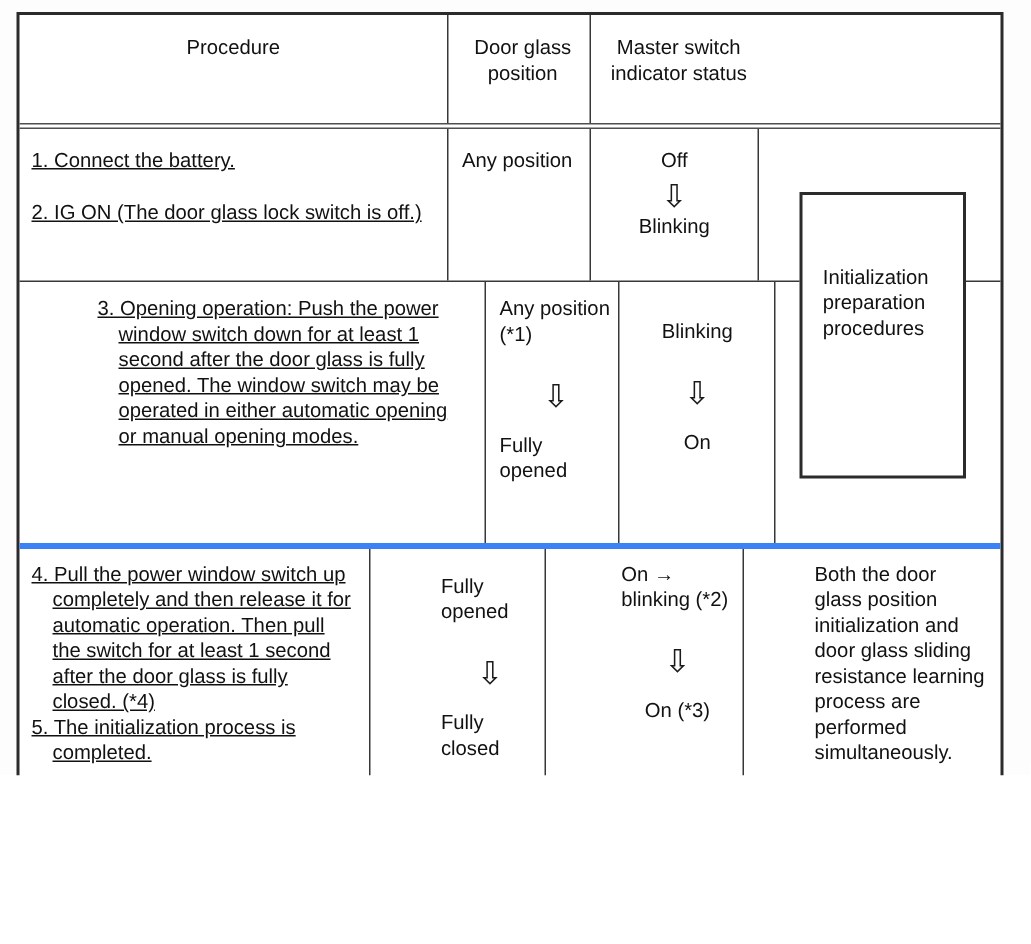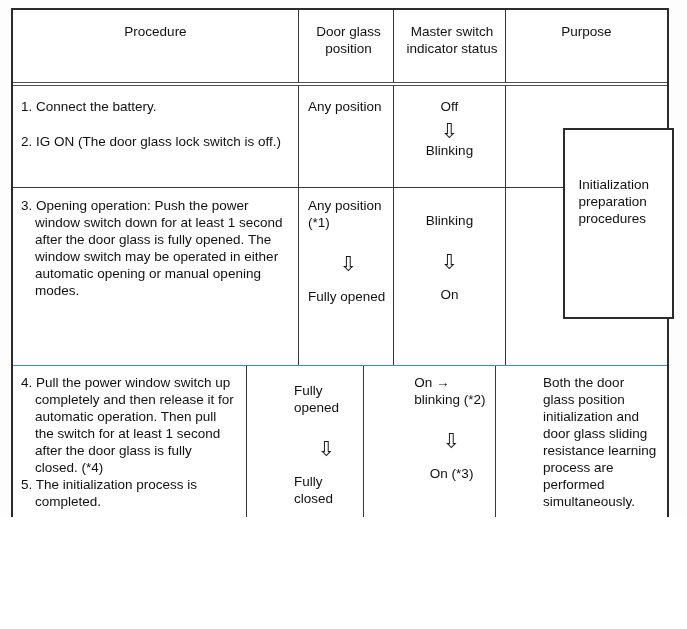--- a/index.html
+++ b/index.html
@@ -17,32 +17,32 @@
     position: absolute;
     left: 11px; top: 8px;
     width: 658px; height: 578px;
     border: 2px solid #2b2b2b;
     box-sizing: border-box;
     background: #ffffff;
   }
   .row { display: flex; box-sizing: border-box; }
   .row.hdr  { height: 76px;  border-bottom: 4px double #4f4f4f; }
   .row.r1   { height: 102px; border-bottom: 1px solid #383838; }
-  .row.r2   { height: 178px; border-bottom: 1px solid #3b82f6; }
+  .row.r2   { height: 178px; border-bottom: 4px solid #3b82f6; padding-left: 44px; }
   .row.r3   { height: 216px; gap: 38px; }
   .c { box-sizing: border-box; border-right: 1px solid #383838; }
   .c:last-child { border-right: none; }
   .c1 { width: 286px; }
   .c2 { width: 95px;  }
   .c3 { width: 112px; }
   .c4 { width: 161px; }
   .hc { padding-top: 13px; text-align: center; }
   .hc.leftpad { text-align: center; padding-left: 11px; padding-right: 6px; }
   .center { text-align: center; }
-  .step { padding-left: 14px; text-indent: -14px; }
+  .step { padding-left: 14px; text-indent: -14px; text-decoration: underline; }
   
   .r1 .c1 { padding: 12px 12px 0 8px; }
   .r1 .c2 { padding: 12px 4px 0 9px; }
   .r1 .c3 { padding-top: 12px; }
   
   .r2 .c1 { padding: 9px 10px 0 8px; }
   .r2 .c2 { padding: 9px 4px 0 9px; }
   .r2 .c3 { padding-top: 24px; }
   
   .r3 .c1 { padding: 8px 10px 0 8px; }
@@ -60,21 +60,20 @@
   .ar-m2 { margin-top: 22px; }
   .after-arrow { margin-top: 13px; }
   .pbox {
     position: absolute;
     left: 520px; top: 118px;
     width: 111px; height: 191px;
     border: 2px solid #2b2b2b;
     box-sizing: border-box;
     background: #ffffff;
     z-index: 5;
-    margin-left: 30px;
   }
   .pbox-text {
     width: 80px;
     margin: 46px auto 0 auto;
     text-align: left;
   }
   .figcode {
     position: absolute;
     top: 611px; right: 4px;
     font-size: 8.5px; line-height: 10px;
@@ -87,21 +86,20 @@
 </head>
 <body>
 
 <div class="page">
   <div class="tbl">
 
     <div class="row hdr">
       <div class="c c1 hc">Procedure</div>
       <div class="c c2 hc leftpad">Door glass position</div>
       <div class="c c3 hc leftpad">Master switch indicator status</div>
-      <div class="c c4 hc">Purpose</div>
     </div>
 
     <div class="row r1">
       <div class="c c1">
         <div class="step">1. Connect the battery.</div>
         <div class="step gap18">2. IG ON (The door glass lock switch is off.)</div>
       </div>
       <div class="c c2">
         <div>Any position</div>
       </div>

